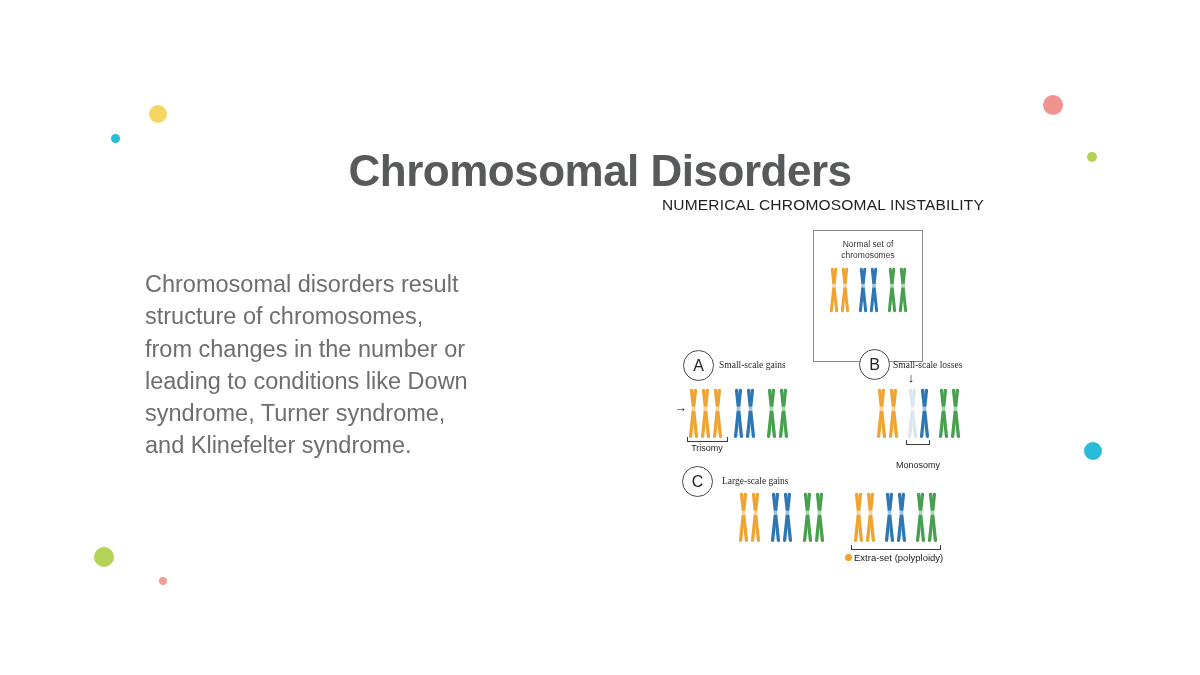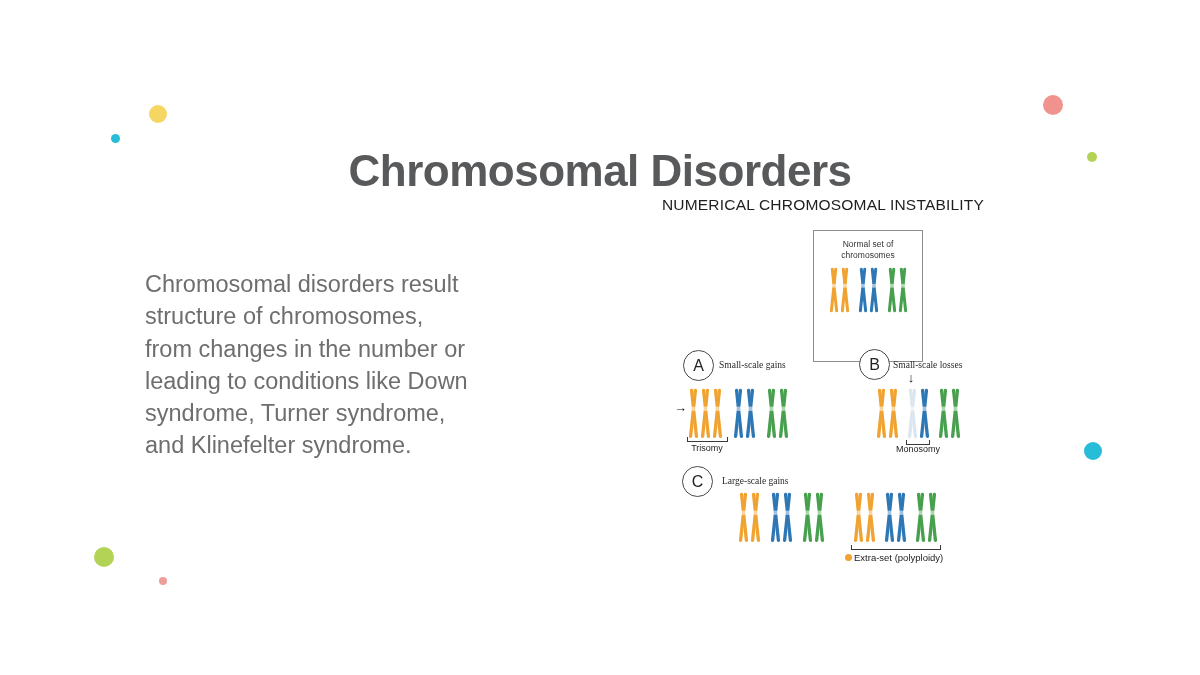--- a/index.html
+++ b/index.html
@@ -68,21 +68,21 @@
 
   .bracket{
     position:absolute;height:5px;box-sizing:border-box;
     border-left:1px solid #3a3a3a;border-right:1px solid #3a3a3a;border-bottom:1px solid #3a3a3a;
   }
   .bracket-a{left:687px;top:437px;width:41px;}
   .bracket-b{left:906px;top:440px;width:24px;}
   .bracket-c{left:851px;top:545px;width:90px;}
   .bracket-label{position:absolute;font-size:9px;color:#222;text-align:center;line-height:10px;}
   .label-trisomy{left:672px;top:443px;width:70px;}
-  .label-monosomy{left:883px;top:444px;width:70px;}
+  .label-monosomy{left:883px;top:460px;width:70px;}
   .extra-set-label{
     position:absolute;left:845px;top:552px;display:flex;align-items:center;gap:2px;
     font-size:9.5px;color:#222;line-height:11px;
   }
   .extra-dot{width:7px;height:7px;border-radius:50%;background:var(--orange);flex:0 0 auto;}
 </style>
 </head>
 <body>
 
 <svg width="0" height="0" style="position:absolute" aria-hidden="true">

